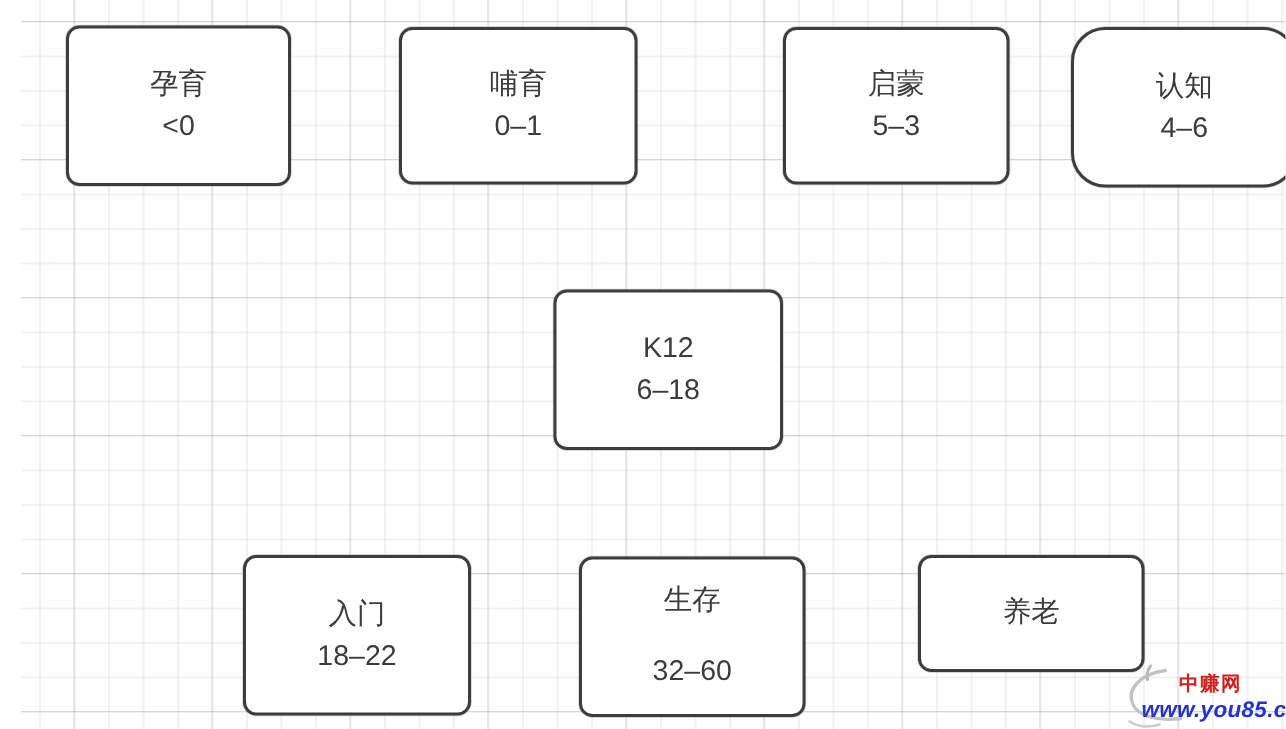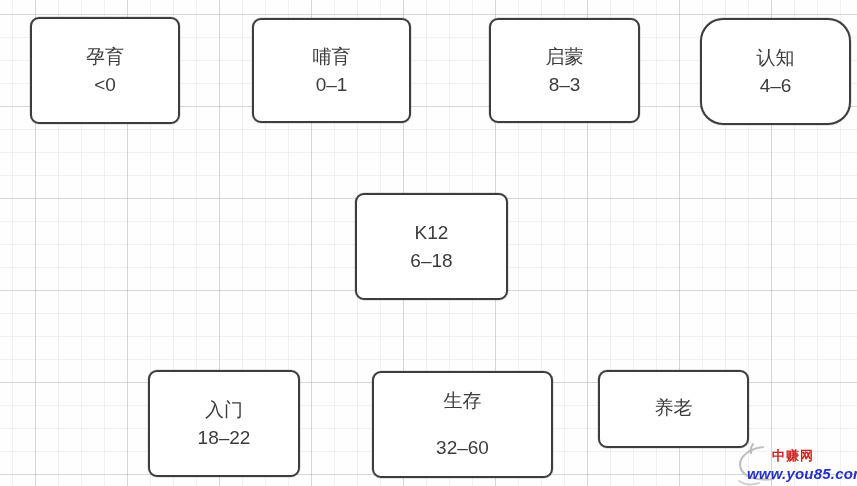--- a/index.html
+++ b/index.html
@@ -14,44 +14,45 @@
     position: absolute;
     inset: 0;
     background-color: #fefefe;
     background-image:
       linear-gradient(to right, rgba(150,142,142,0.28) 1px, transparent 1px),
       linear-gradient(to bottom, rgba(150,142,142,0.28) 1px, transparent 1px),
       linear-gradient(to right, rgba(170,162,162,0.14) 1px, transparent 1px),
       linear-gradient(to bottom, rgba(170,162,162,0.14) 1px, transparent 1px);
     background-size: 92px 92px, 92px 92px, 23px 23px, 23px 23px;
     background-position: 35px 0, 0 14px, 12px 0, 0 14px;
+    margin-left: 14px;
   }
   .node {
     position: absolute;
     background: #ffffff;
     border: 2.5px solid #3d3d3d;
     border-radius: 9px;
     box-shadow: 0 0 0 0.5px rgba(61,61,61,0.25);
     display: flex;
     flex-direction: column;
     align-items: center;
     justify-content: center;
     text-align: center;
     color: #3c3c3c;
     font-size: 19px;
     line-height: 28px;
   }
   .n1 { left: 30px;  top: 17px;  width: 150px; height: 107px; }
   .n2 { left: 252px; top: 18px;  width: 159px; height: 105px; }
-  .n3 { left: 489px; top: 18px;  width: 151px; height: 105px; }
+  .n3 { left: 508px; top: 18px;  width: 151px; height: 105px; }
   .n4 { left: 700px; top: 18px;  width: 151px; height: 107px; border-radius: 23px; }
   .n5 { left: 355px; top: 193px; width: 153px; height: 107px; }
   .n6 { left: 148px; top: 370px; width: 152px; height: 107px; }
-  .n7 { left: 372px; top: 371px; width: 181px; height: 107px; gap: 19px; }
-  .n8 { left: 598px; top: 370px; width: 151px; height: 78px; font-family: Liberation Mono, monospace; }
+  .n7 { left: 372px; top: 371px; width: 151px; height: 107px; gap: 19px; }
+  .n8 { left: 598px; top: 370px; width: 151px; height: 78px; }
 
   .watermark { position: absolute; z-index: 5; }
   .wm-swoosh { position: absolute; left: 733px; top: 441px; width: 48px; height: 45px; }
   .wm-name {
     position: absolute; left: 772px; top: 447px;
     font-size: 13px; font-weight: bold; color: #d02121;
     letter-spacing: 1px; white-space: nowrap;
   }
   .wm-url {
     position: absolute; left: 747px; top: 465px;
@@ -69,21 +70,21 @@
     <div>&lt;0</div>
   </div>
 
   <div class="node n2">
     <div>哺育</div>
     <div>0–1</div>
   </div>
 
   <div class="node n3">
     <div>启蒙</div>
-    <div>8–3</div>
+    <div>5–3</div>
   </div>
 
   <div class="node n4">
     <div>认知</div>
     <div>4–6</div>
   </div>
 
   <div class="node n5">
     <div>K12</div>
     <div>6–18</div>

